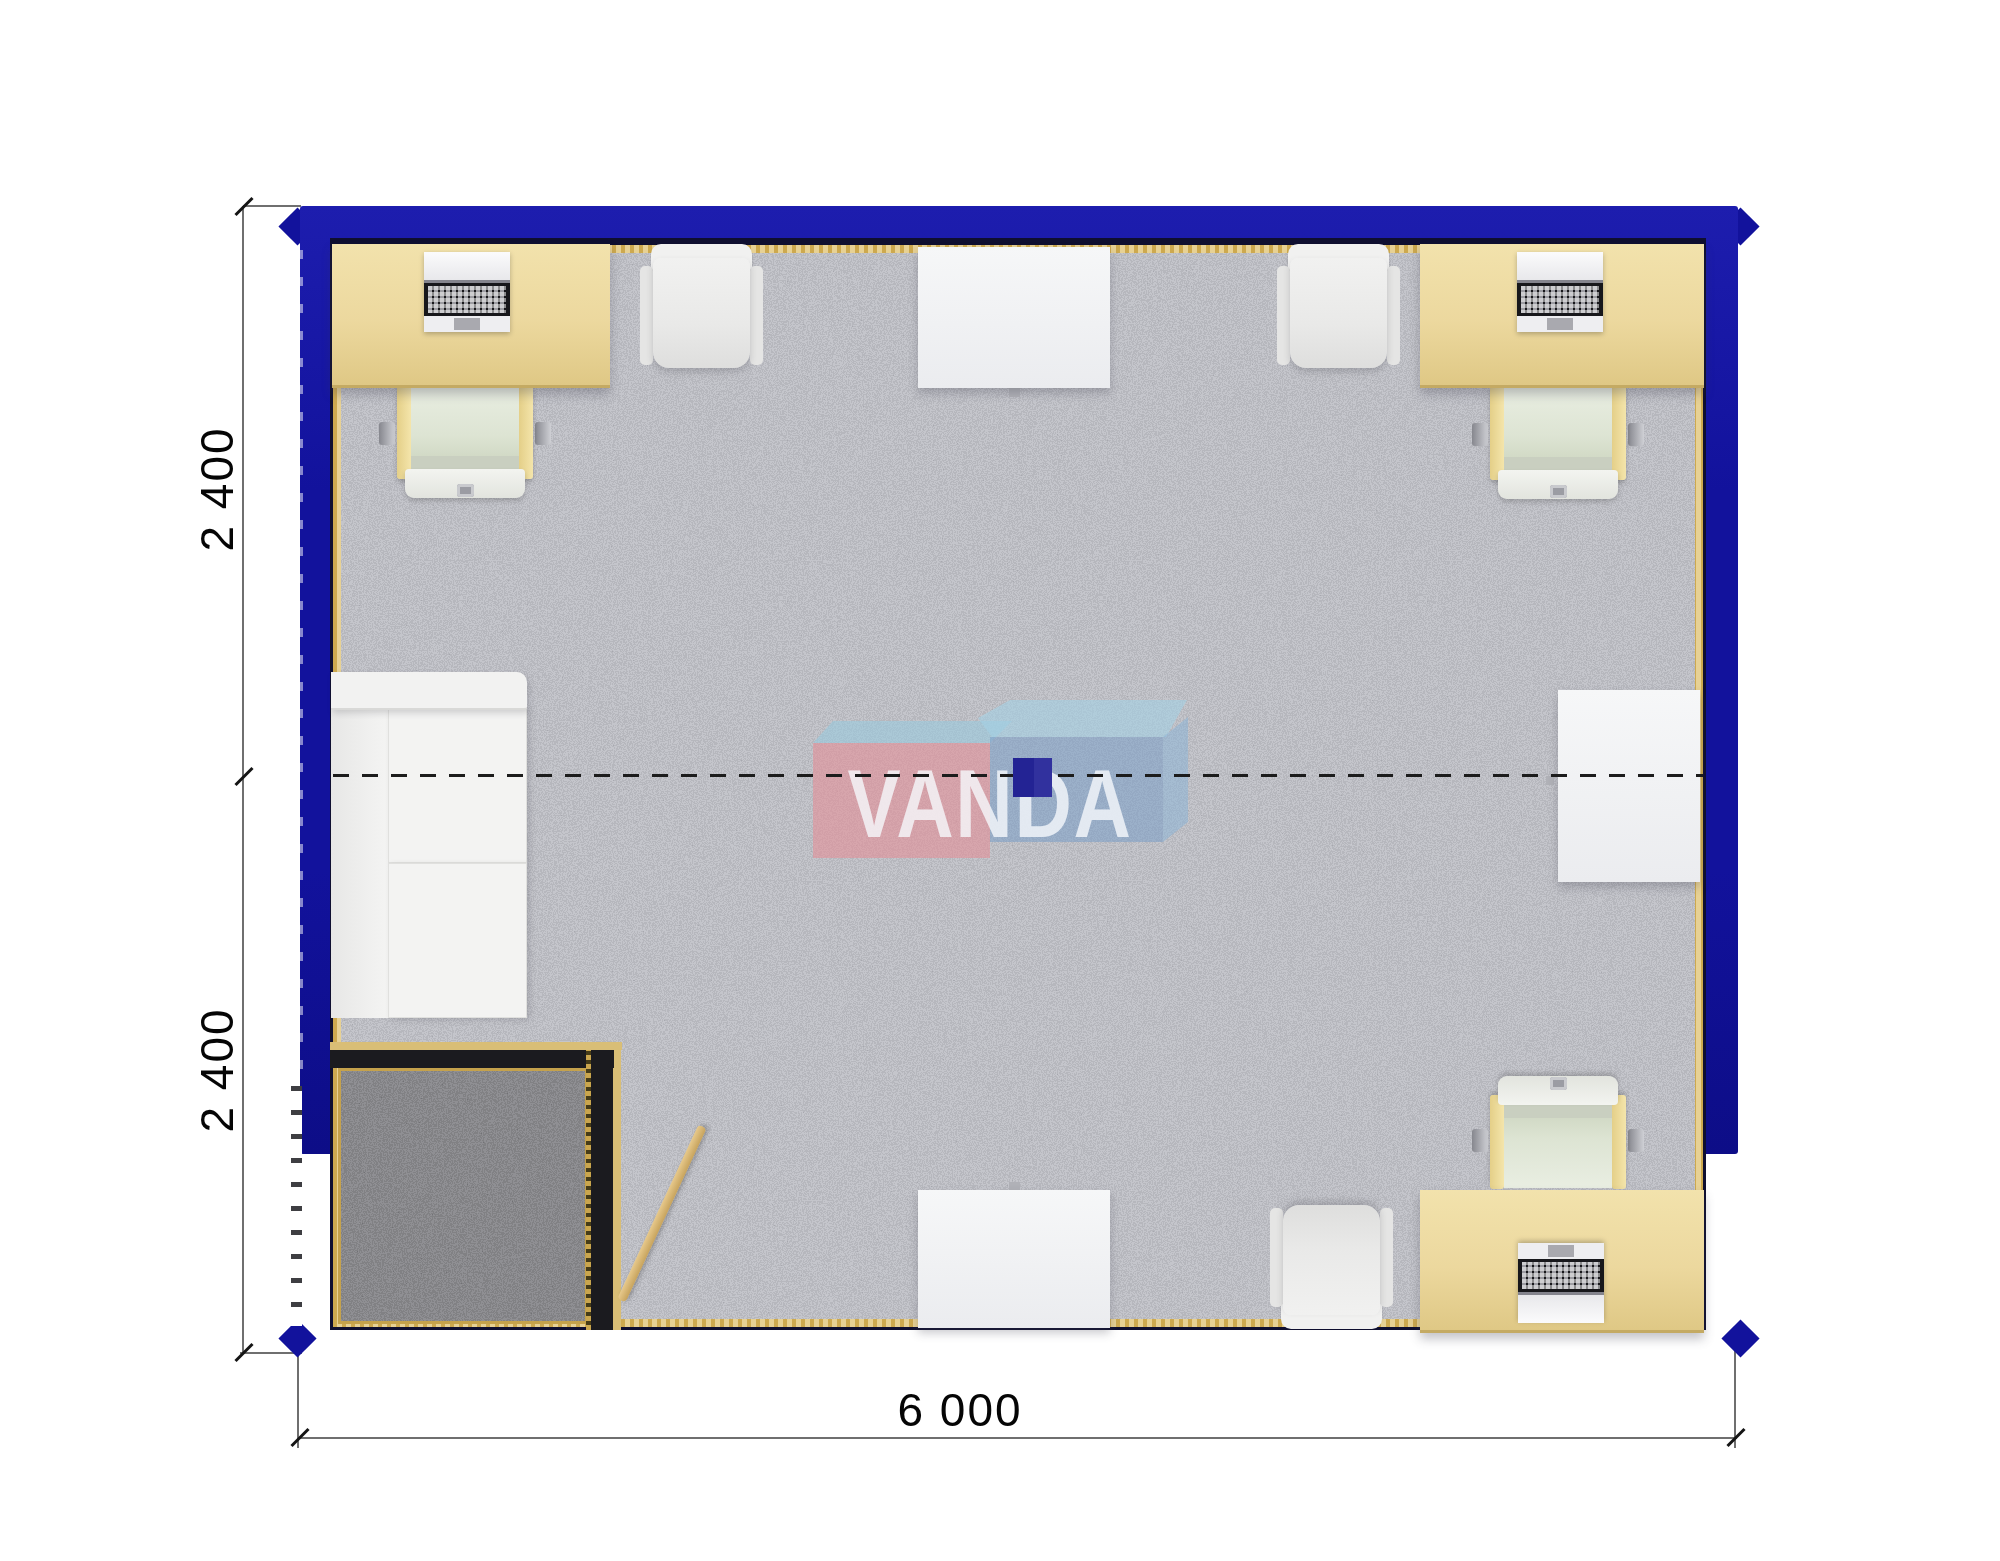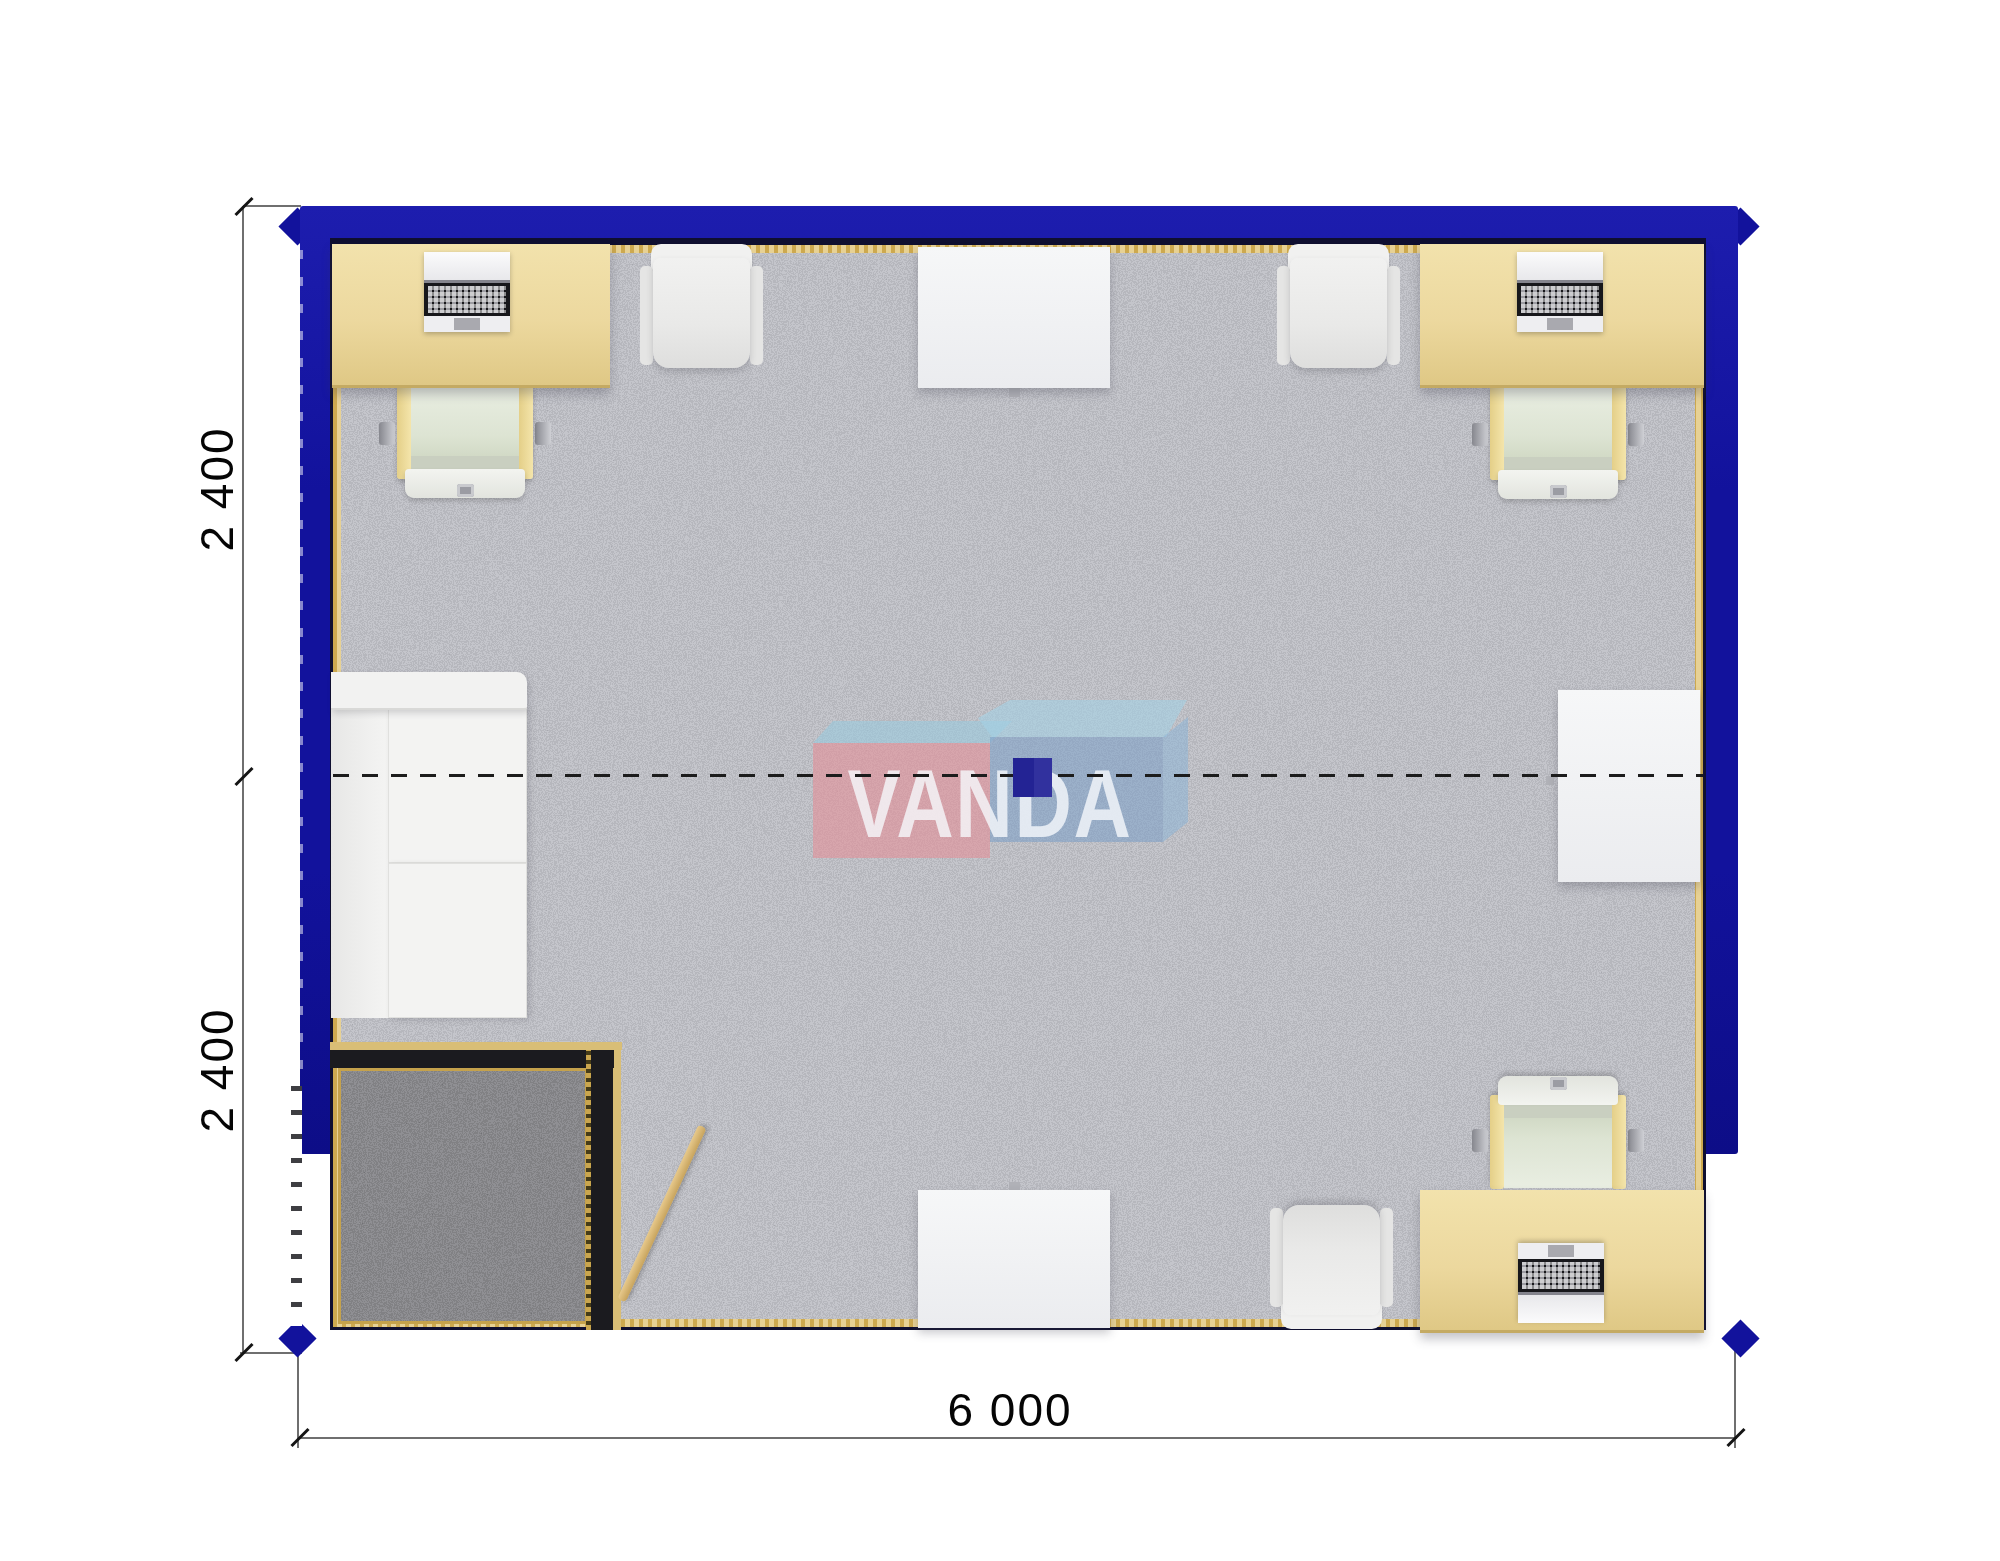--- a/index.html
+++ b/index.html
@@ -132,21 +132,21 @@
   <div class="tick" style="left:232px;top:775px"></div>
   <div class="tick" style="left:232px;top:1351px"></div>
   <div class="dim-label vert" style="left:217px;top:489px">2 400</div>
   <div class="dim-label vert" style="left:217px;top:1070px">2 400</div>
 
   <div class="dline" style="left:299px;top:1437px;width:1438px;height:2px"></div>
   <div class="dline" style="left:297px;top:1356px;width:2px;height:92px"></div>
   <div class="dline" style="left:1734px;top:1332px;width:2px;height:116px"></div>
   <div class="tick" style="left:288px;top:1436px"></div>
   <div class="tick" style="left:1724px;top:1436px"></div>
-  <div class="dim-label" style="left:1010px;top:1410px">6 000</div>
+  <div class="dim-label" style="left:960px;top:1410px">6 000</div>
 
   <div class="corner-tab" style="left:284px;top:213px"></div>
   <div class="corner-tab" style="left:1727px;top:213px"></div>
   <div class="corner-tab" style="left:284px;top:1325px"></div>
   <div class="corner-tab" style="left:1727px;top:1325px"></div>
 
   <div class="building">
     <div class="room-outer">
       <div class="room-trim"></div>
 

